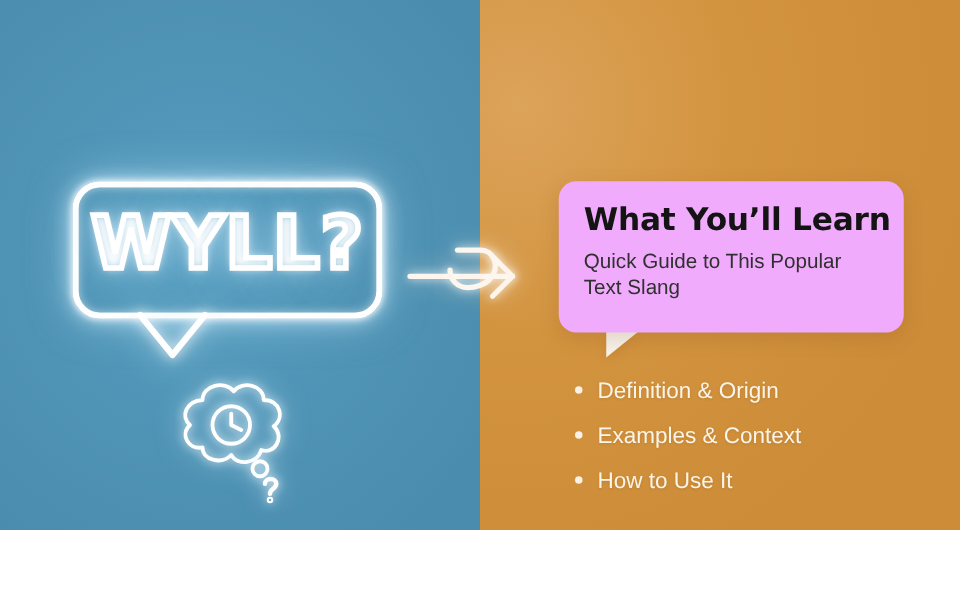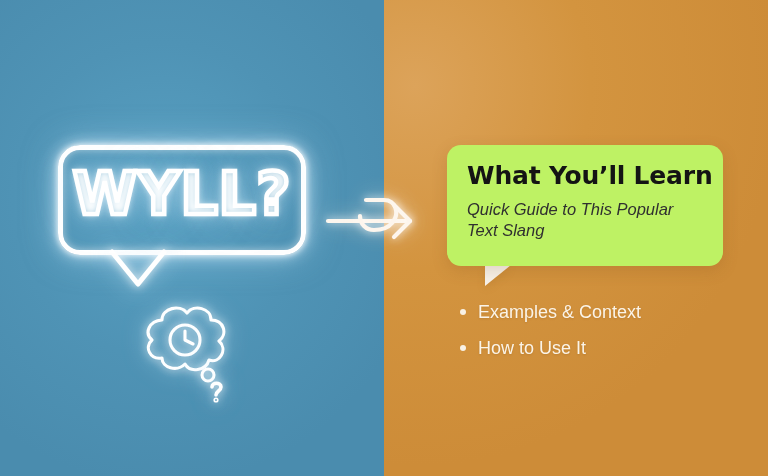--- a/index.html
+++ b/index.html
@@ -7,21 +7,21 @@
     padding: 0;
     background: #ffffff;
   }
   body {
     font-family: "Liberation Sans", sans-serif;
   }
 
   .stage {
     position: relative;
     width: 768px;
-    height: 476px;
+    height: 424px;
     overflow: hidden;
   }
 
   
   .panel-left {
     position: absolute;
     left: 0; top: 0;
     width: 384px; height: 476px;
     background:
       radial-gradient(ellipse 70% 60% at 42% 42%, #58a0c2 0%, #4f93b5 55%, #4a8cae 100%);
@@ -121,21 +121,21 @@
     stroke-linejoin: round;
     filter: drop-shadow(0 0 4px rgba(255,255,255,0.8))
             drop-shadow(0 0 10px rgba(255,240,220,0.45));
   }
 
   
   .card {
     position: absolute;
     left: 447px; top: 145px;
     width: 276px; height: 121px;
-    background: #bef264;
+    background: #f0abfc;
     border-radius: 14px;
     box-shadow: 0 5px 16px rgba(120,70,20,0.18);
     box-sizing: border-box;
     padding: 17px 20px 0 20px;
   }
   .card-tail {
     position: absolute;
     left: 485px; top: 265px;
     width: 0; height: 0;
     border-left: 0 solid transparent;
@@ -154,21 +154,20 @@
     white-space: nowrap;
   }
   .card-sub {
     font-family: "Liberation Sans", sans-serif;
     font-size: 16.5px;
     font-weight: 400;
     color: #303030;
     line-height: 1.32;
     margin: 0;
     max-width: 248px;
-    font-style: italic;
   }
 
   
   .bullets {
     position: absolute;
     left: 455px; top: 303px;
     width: 280px;
     margin: 0;
     padding: 0;
     list-style: none;
@@ -242,20 +241,24 @@
   <div class="card-tail"></div>
 
   <div class="card">
     <div class="card-title">What You’ll Learn</div>
     <div class="card-sub">Quick Guide to This Popular Text Slang</div>
   </div>
 
   <ul class="bullets">
     <li>
       <span class="dot"></span>
+      <span>Definition &amp; Origin</span>
+    </li>
+    <li>
+      <span class="dot"></span>
       <span>Examples &amp; Context</span>
     </li>
     <li>
       <span class="dot"></span>
       <span>How to Use It</span>
     </li>
   </ul>
 
 </div>
 

